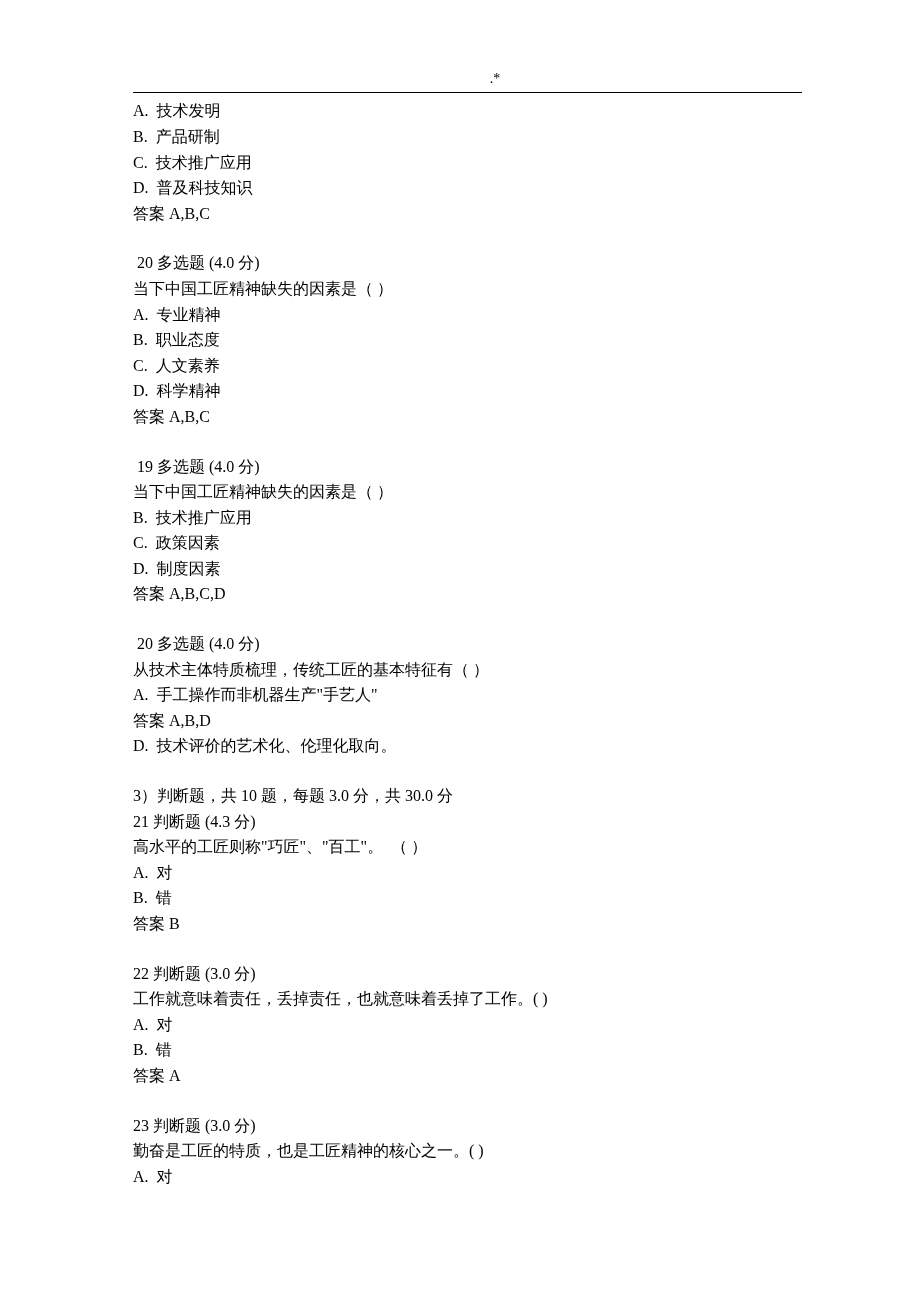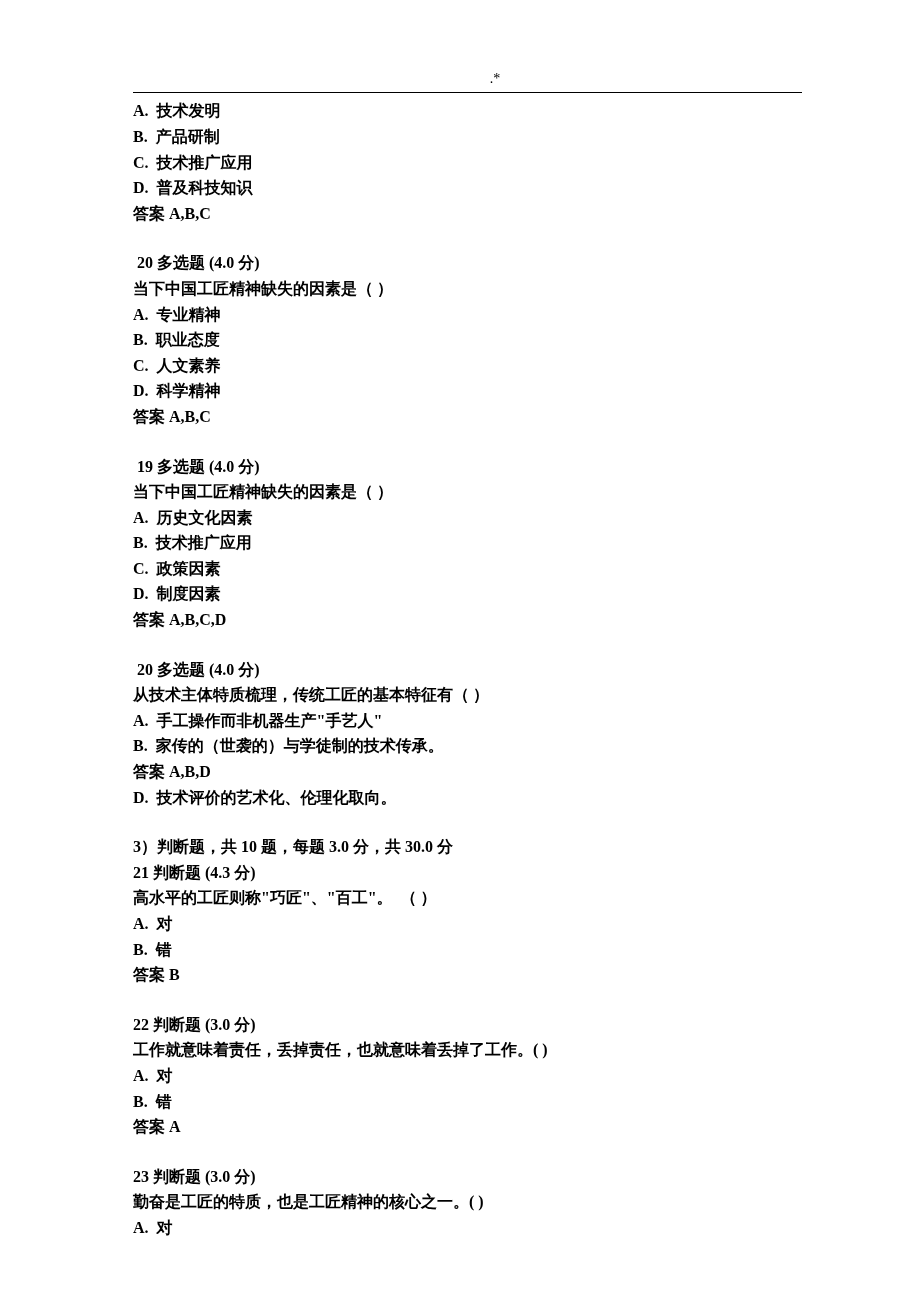--- a/index.html
+++ b/index.html
@@ -29,21 +29,20 @@
     .hr {
       border: none;
       border-top: 1.2px solid #000;
       margin: 0 0 5px 0;
     }
     .block {
       margin-bottom: 24px;
     }
     .line {
       white-space: pre;
-      font-weight: bold;
     }
   </style>
 </head>
 <body>
 
 <div class="page">
   <div class="header">.*</div>
   <hr class="hr">
 
   <div class="block">
@@ -60,32 +59,30 @@
     <div class="line">A.  专业精神</div>
     <div class="line">B.  职业态度</div>
     <div class="line">C.  人文素养</div>
     <div class="line">D.  科学精神</div>
     <div class="line">答案 A,B,C</div>
   </div>
 
   <div class="block">
     <div class="line"> 19 多选题 (4.0 分)</div>
     <div class="line">当下中国工匠精神缺失的因素是（ ）</div>
-    <div class="line">A.  历史文化因素</div>
     <div class="line">B.  技术推广应用</div>
     <div class="line">C.  政策因素</div>
     <div class="line">D.  制度因素</div>
     <div class="line">答案 A,B,C,D</div>
   </div>
 
   <div class="block">
     <div class="line"> 20 多选题 (4.0 分)</div>
     <div class="line">从技术主体特质梳理，传统工匠的基本特征有（ ）</div>
     <div class="line">A.  手工操作而非机器生产"手艺人"</div>
-    <div class="line">B.  家传的（世袭的）与学徒制的技术传承。</div>
     <div class="line">答案 A,B,D</div>
     <div class="line">D.  技术评价的艺术化、伦理化取向。</div>
   </div>
 
   <div class="block">
     <div class="line">3）判断题，共 10 题，每题 3.0 分，共 30.0 分</div>
     <div class="line">21 判断题 (4.3 分)</div>
     <div class="line">高水平的工匠则称"巧匠"、"百工"。  （ ）</div>
     <div class="line">A.  对</div>
     <div class="line">B.  错</div>

